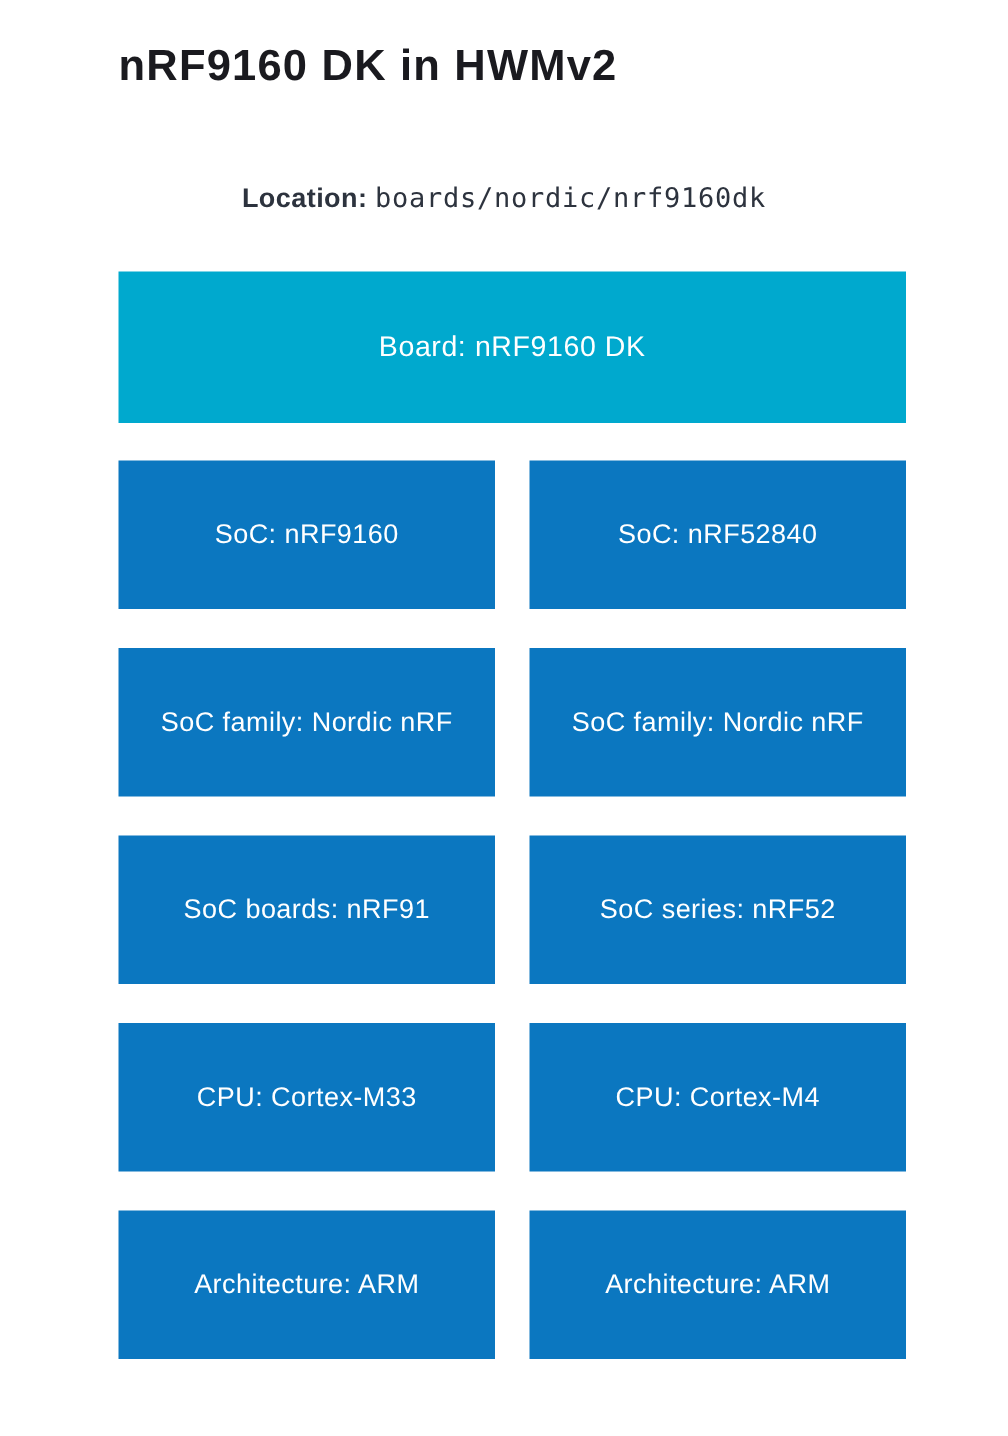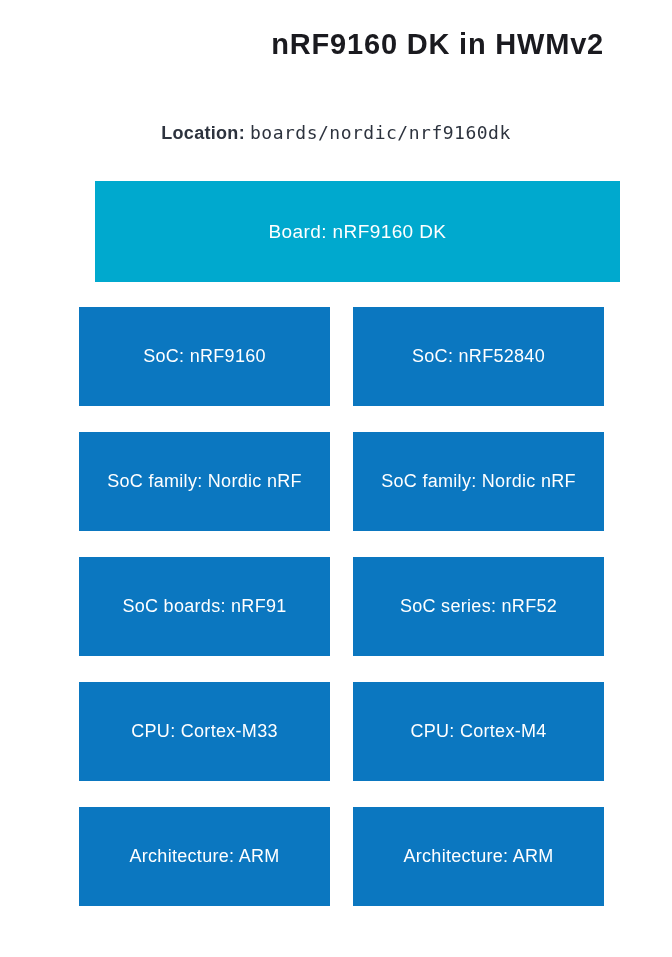--- a/index.html
+++ b/index.html
@@ -13,21 +13,21 @@
     position: relative;
     font-family: "Liberation Sans", sans-serif;
     overflow: hidden;
   }
   .page-title {
     position: absolute;
     top: 28px;
     left: 79px;
     width: 525px;
     margin: 0;
-    text-align: right;
+    text-align: left;
     font-size: 29px;
     font-weight: 600;
     letter-spacing: 0.8px;
     color: var(--title-text, #1a1a1f);
   }
   .location-line {
     position: absolute;
     top: 122px;
     left: 0;
     width: 672px;
@@ -53,21 +53,20 @@
     left: 79px;
     width: 525px;
     height: 101px;
     background: var(--board-fill, #00a9ce);
     display: flex;
     align-items: center;
     justify-content: center;
     color: var(--box-text, #ffffff);
     font-size: 19px;
     letter-spacing: 0.4px;
-    margin-left: 16px;
   }
   .soc-grid {
     position: absolute;
     top: 307px;
     left: 79px;
     width: 525px;
     display: grid;
     grid-template-columns: 251px 251px;
     column-gap: 23px;
     row-gap: 26px;

